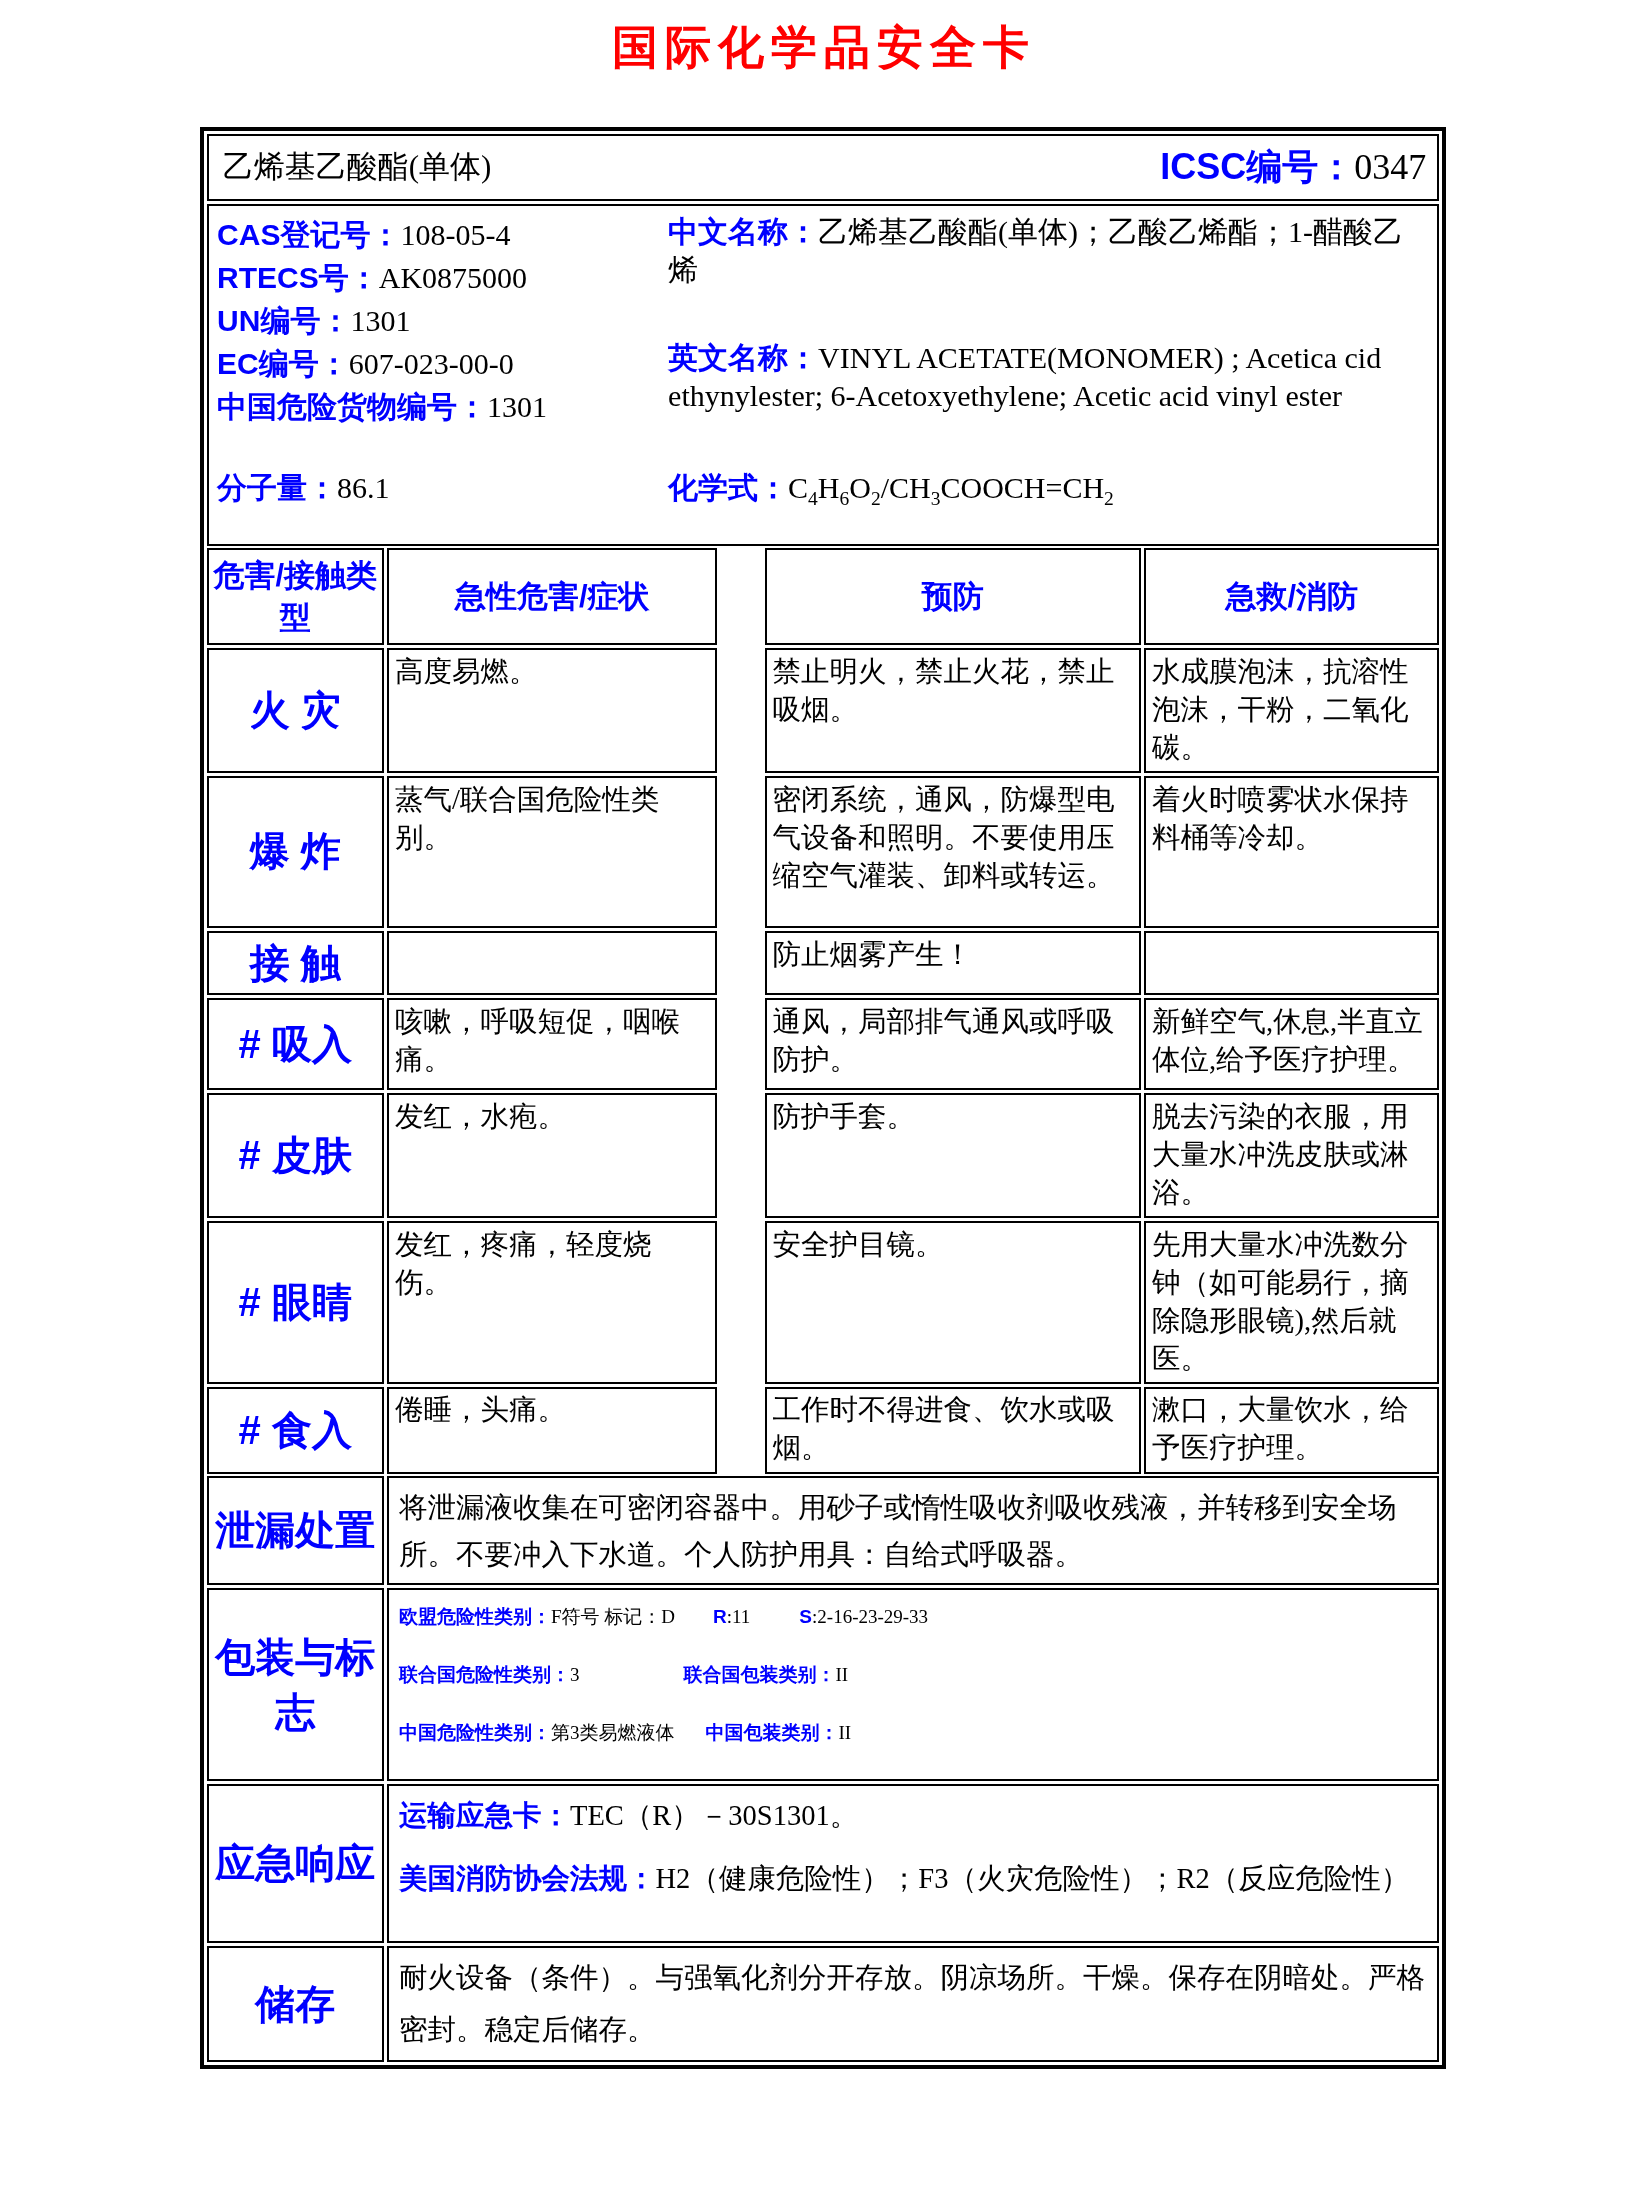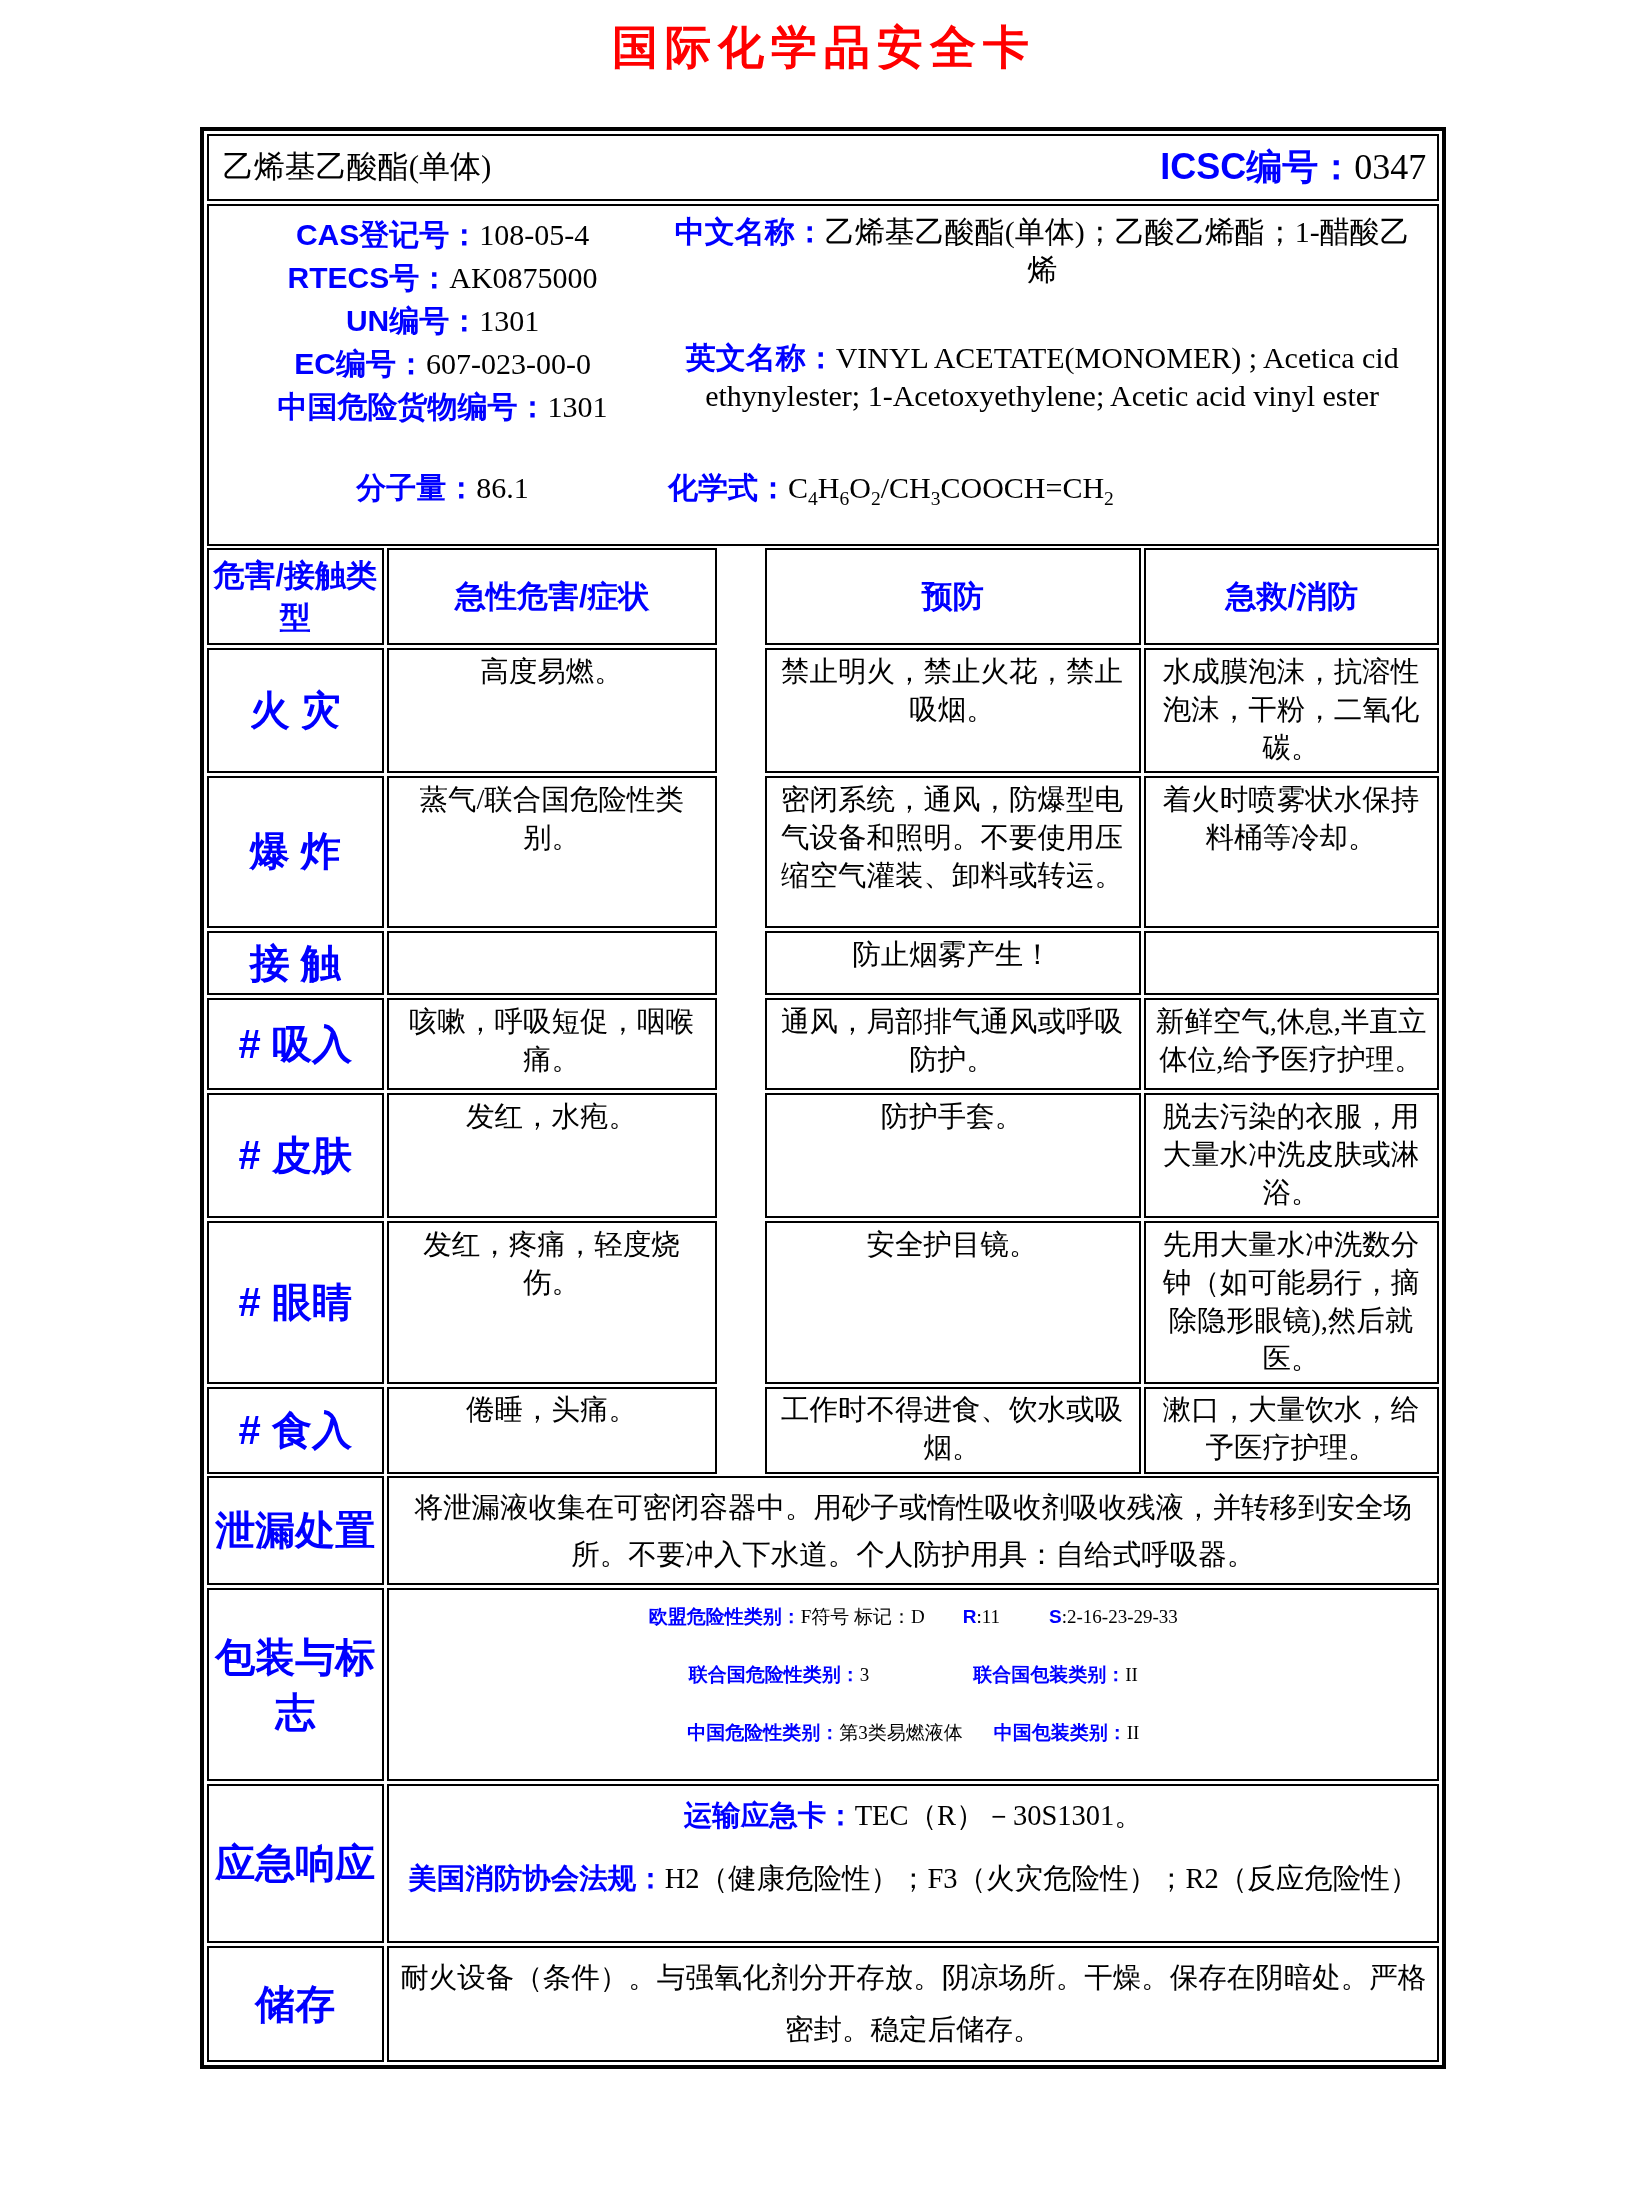--- a/index.html
+++ b/index.html
@@ -14,21 +14,21 @@
     font-family:"Liberation Sans","DejaVu Sans",sans-serif;
     letter-spacing:7px;
   }
   .doc{
     position:absolute;left:200px;top:127px;width:1246px;
     border:4.2px solid #000;padding:2.8px;box-sizing:border-box;
     display:flex;flex-direction:column;gap:2.8px;background:#fff;
   }
   .sec{display:flex;gap:3.5px;}
   .cell{
-    border:2.8px solid #000;box-sizing:border-box;background:#fff;text-align:center;
+    border:2.8px solid #000;box-sizing:border-box;background:#fff;
   }
   
   .bl{
     color:#0000ff;font-weight:bold;
     font-family:"Liberation Sans","DejaVu Sans",sans-serif;
   }
   
   .name-cell{
     flex:1;min-height:67px;display:flex;align-items:center;
     justify-content:space-between;padding:0 11px 0 14px;font-size:31px;
@@ -95,21 +95,21 @@
       <div class="id-top">
         <div class="id-left">
           <div class="id-line"><span class="bl">CAS登记号：</span><span>108-05-4</span></div>
           <div class="id-line"><span class="bl">RTECS号：</span><span>AK0875000</span></div>
           <div class="id-line"><span class="bl">UN编号：</span><span>1301</span></div>
           <div class="id-line"><span class="bl">EC编号：</span><span>607-023-00-0</span></div>
           <div class="id-line"><span class="bl">中国危险货物编号：</span><span>1301</span></div>
         </div>
         <div class="id-right">
           <div class="cn-block"><span class="bl">中文名称：</span><span>乙烯基乙酸酯(单体)；乙酸乙烯酯；1-醋酸乙烯</span></div>
-          <div class="en-block"><span class="bl">英文名称：</span><span>VINYL ACETATE(MONOMER) ; Acetica cid ethynylester; 1-Acetoxyethylene; Acetic acid vinyl ester</span></div>
+          <div class="en-block"><span class="bl">英文名称：</span><span>VINYL ACETATE(MONOMER) ; Acetica cid ethynylester; 6-Acetoxyethylene; Acetic acid vinyl ester</span></div>
         </div>
       </div>
       <div class="id-bottom">
         <div class="mw"><span class="bl">分子量：</span><span>86.1</span></div>
         <div><span class="bl">化学式：</span><span><span>C</span><sub>4</sub><span>H</span><sub>6</sub><span>O</span><sub>2</sub><span>/CH</span><sub>3</sub><span>COOCH=CH</span><sub>2</sub></span></div>
       </div>
     </div>
   </div>
 
   <div class="sec">

